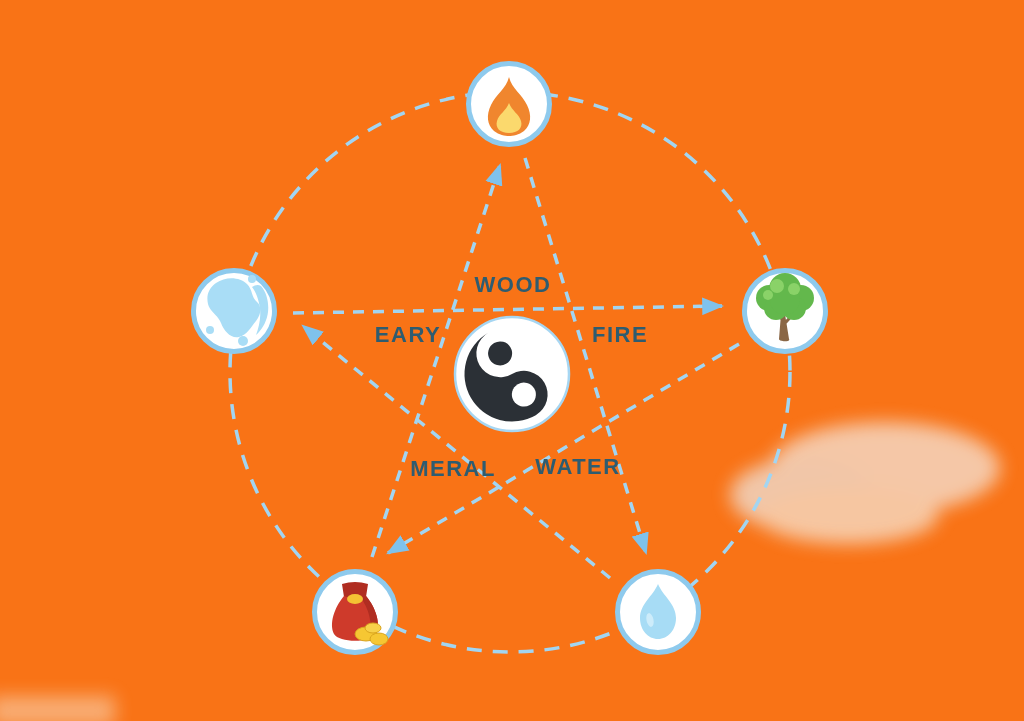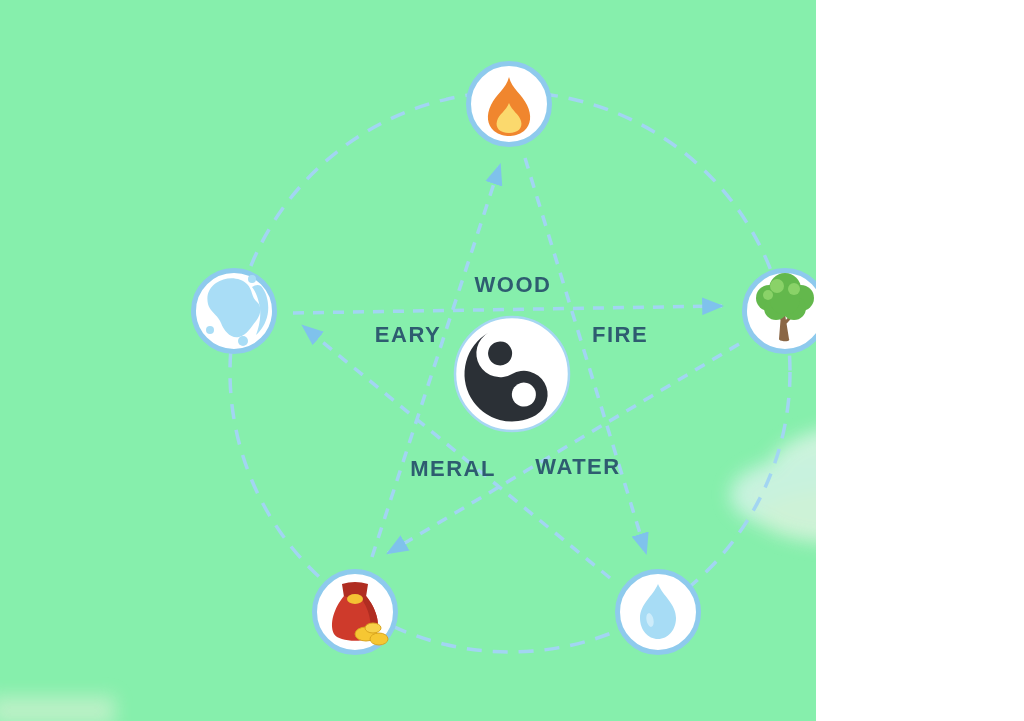--- a/index.html
+++ b/index.html
@@ -1,19 +1,19 @@
 <!DOCTYPE html>
 <html><head>
 <meta charset="utf-8">
 <style>
   html,body{margin:0;padding:0;background:#ffffff;}
   #stage{
     position:relative;
-    width:816px;height:721px;
-    background:#86efac;
+    width:1024px;height:721px;
+    background:#f97316;
     overflow:hidden;
     font-family:"Liberation Sans", sans-serif;
   }
   svg{display:block;}
   text.element-label{
     font-family:"Liberation Sans", sans-serif;
     font-size:22px;
     font-weight:bold;
     letter-spacing:1.5px;
     fill:#2e5c70;

